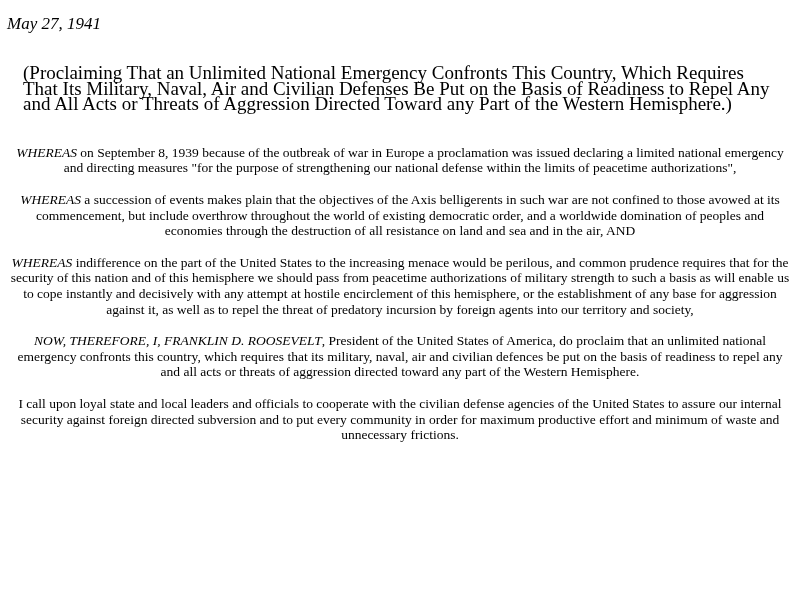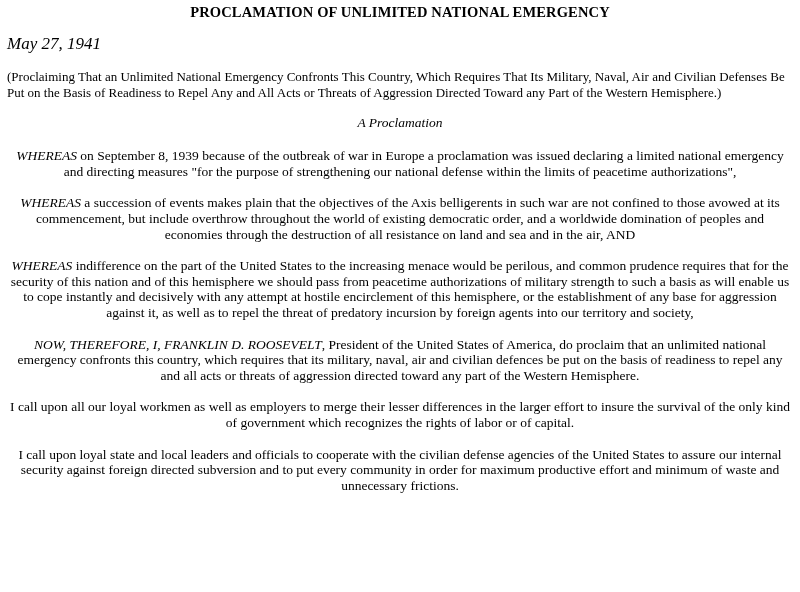--- a/index.html
+++ b/index.html
@@ -37,22 +37,22 @@
     padding-top: 16px;
     line-height: 16px;
   }
   .source-note {
     font-size: 13.5px;
     margin: 0;
     padding-top: 17px;
     line-height: 16px;
   }
   .subtitle-note {
-    font-size: 13px;
-    margin: 0;
+    font-size: 19px;
+    margin: 16px;
     padding-top: 17px;
     line-height: 15.6px;
   }
   .heading-president {
     text-align: center;
     font-size: 13.7px;
     margin: 0;
     padding-top: 19px;
     line-height: 16px;
     letter-spacing: 0.1px;
@@ -77,48 +77,43 @@
   }
   .lead-italic {
     font-style: italic;
   }
 </style>
 </head>
 <body>
 
 <div class="page">
 
-  <h1 class="doc-title">PROCLAMATION OF UNLIMITED NATIONAL EMERGENCY</h1>
 
   <p class="doc-date">May 27, 1941</p>
 
 
   <p class="subtitle-note">(Proclaiming That an Unlimited National Emergency Confronts This Country, Which Requires That Its Military, Naval, Air and Civilian Defenses Be Put on the Basis of Readiness to Repel Any and All Acts or Threats of Aggression Directed Toward any Part of the Western Hemisphere.)</p>
 
 
-  <p class="heading-proclamation">A Proclamation</p>
 
   <p class="body-para first-body">
     <span class="lead-italic">WHEREAS</span><span> on September 8, 1939 because of the outbreak of war in Europe a proclamation was issued declaring a limited national emergency and directing measures "for the purpose of strengthening our national defense within the limits of peacetime authorizations",</span>
   </p>
 
   <p class="body-para">
     <span class="lead-italic">WHEREAS</span><span> a succession of events makes plain that the objectives of the Axis belligerents in such war are not confined to those avowed at its commencement, but include overthrow throughout the world of existing democratic order, and a worldwide domination of peoples and economies through the destruction of all resistance on land and sea and in the air, AND</span>
   </p>
 
   <p class="body-para">
     <span class="lead-italic">WHEREAS</span><span> indifference on the part of the United States to the increasing menace would be perilous, and common prudence requires that for the security of this nation and of this hemisphere we should pass from peacetime authorizations of military strength to such a basis as will enable us to cope instantly and decisively with any attempt at hostile encirclement of this hemisphere, or the establishment of any base for aggression against it, as well as to repel the threat of predatory incursion by foreign agents into our territory and society,</span>
   </p>
 
   <p class="body-para">
     <span class="lead-italic">NOW, THEREFORE, I, FRANKLIN D. ROOSEVELT</span><span>, President of the United States of America, do proclaim that an unlimited national emergency confronts this country, which requires that its military, naval, air and civilian defences be put on the basis of readiness to repel any and all acts or threats of aggression directed toward any part of the Western Hemisphere.</span>
   </p>
 
 
-  <p class="body-para">
-    <span>I call upon all our loyal workmen as well as employers to merge their lesser differences in the larger effort to insure the survival of the only kind of government which recognizes the rights of labor or of capital.</span>
-  </p>
 
   <p class="body-para">
     <span>I call upon loyal state and local leaders and officials to cooperate with the civilian defense agencies of the United States to assure our internal security against foreign directed subversion and to put every community in order for maximum productive effort and minimum of waste and unnecessary frictions.</span>
   </p>
 
 </div>
 
 </body></html>

